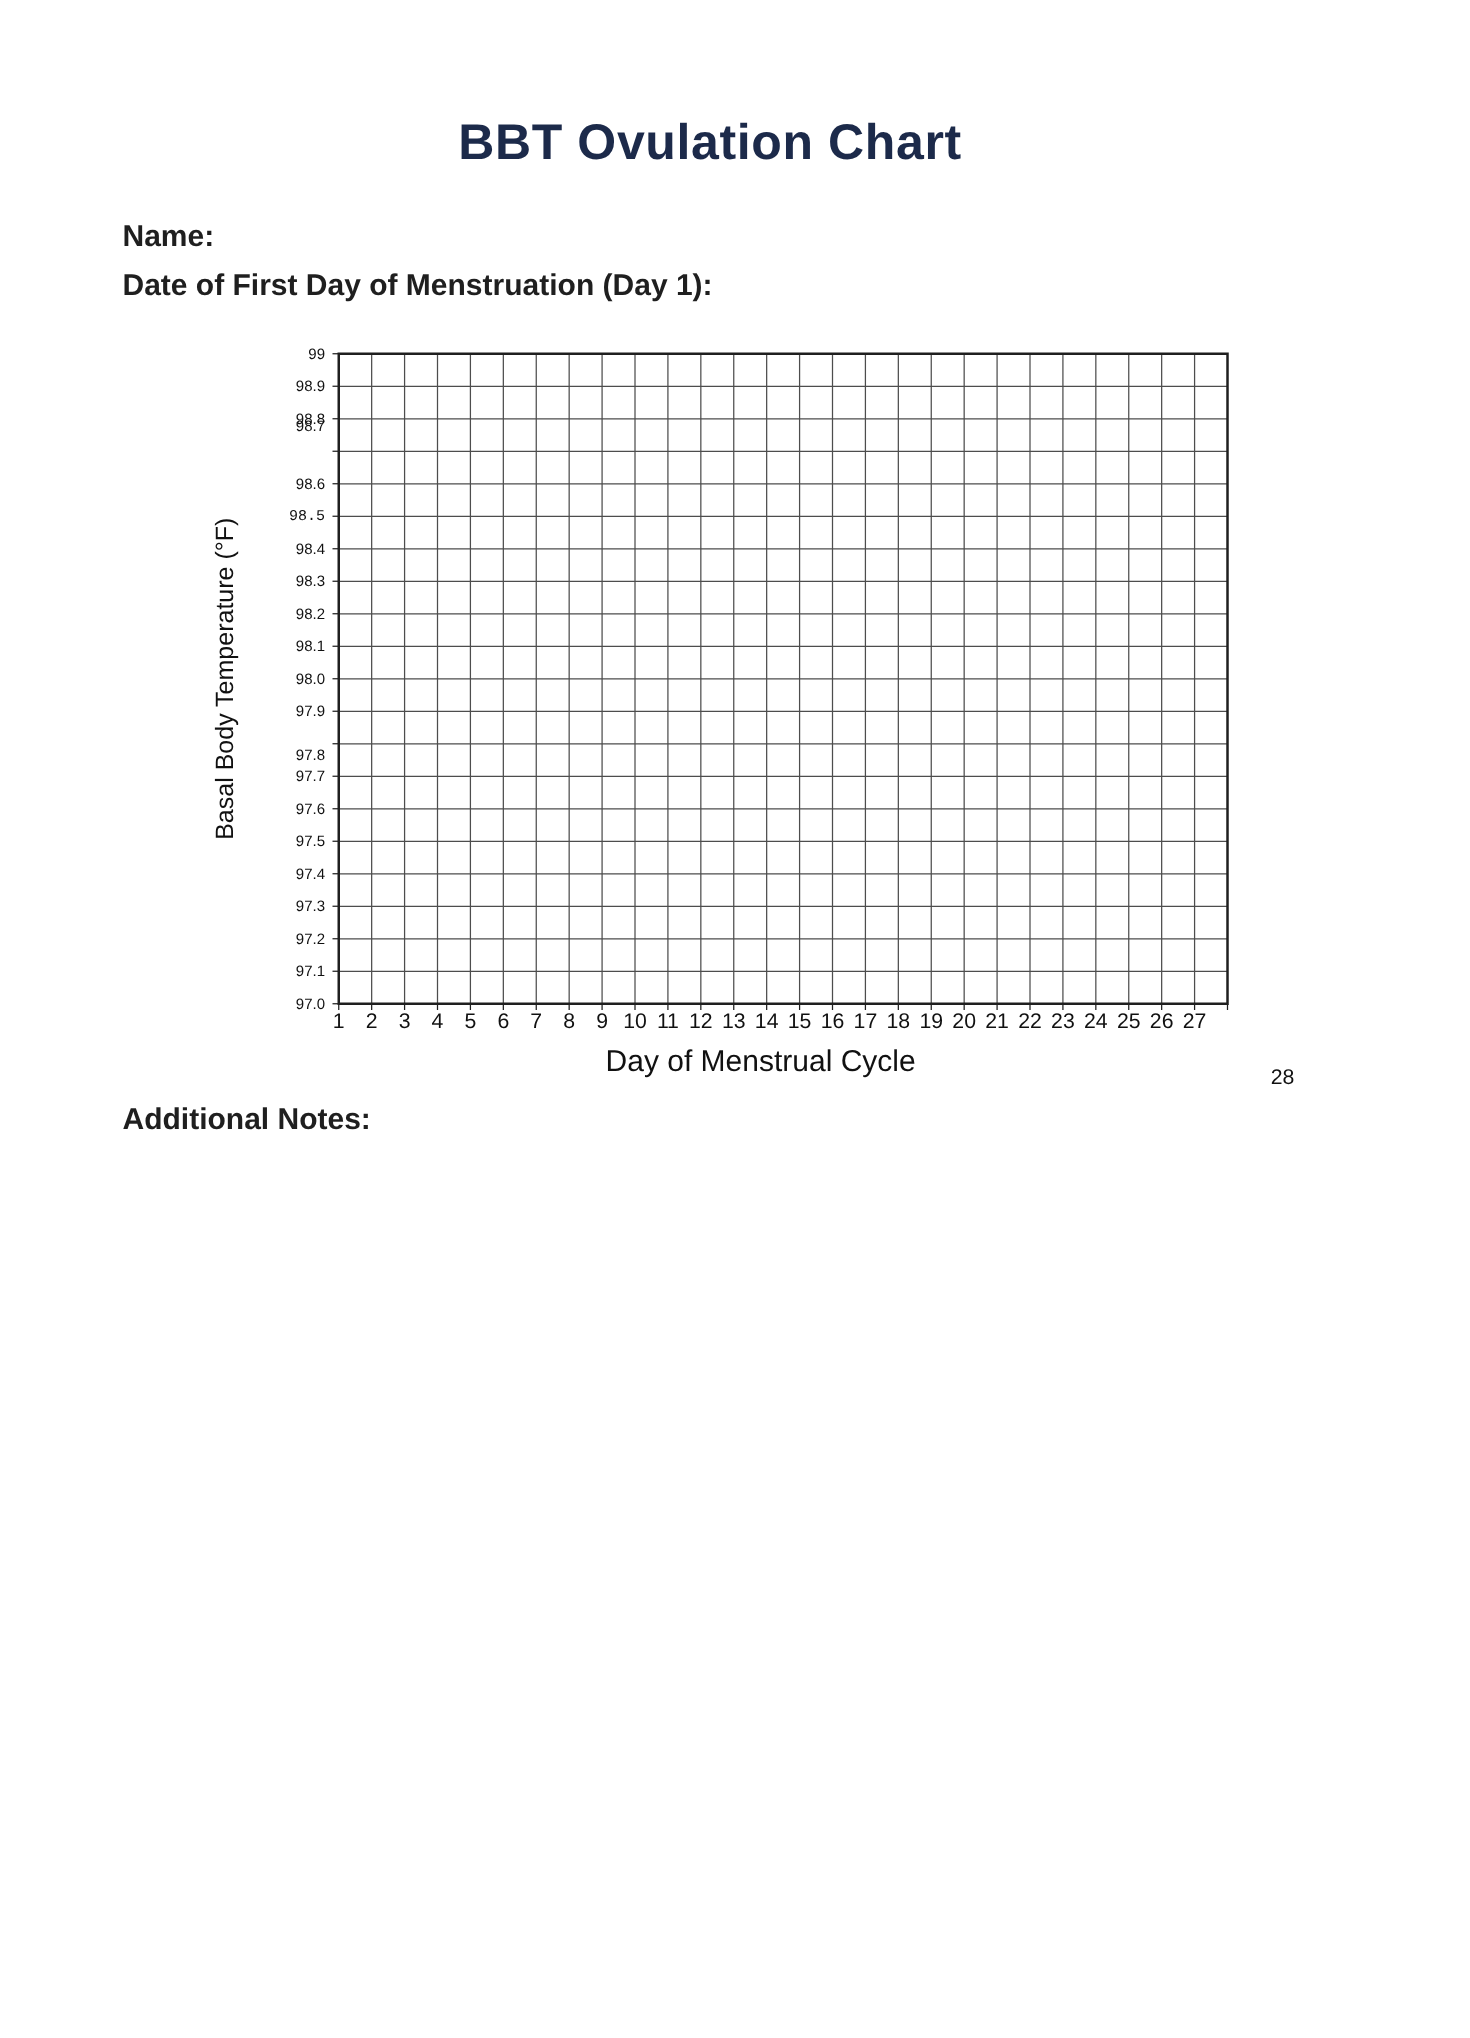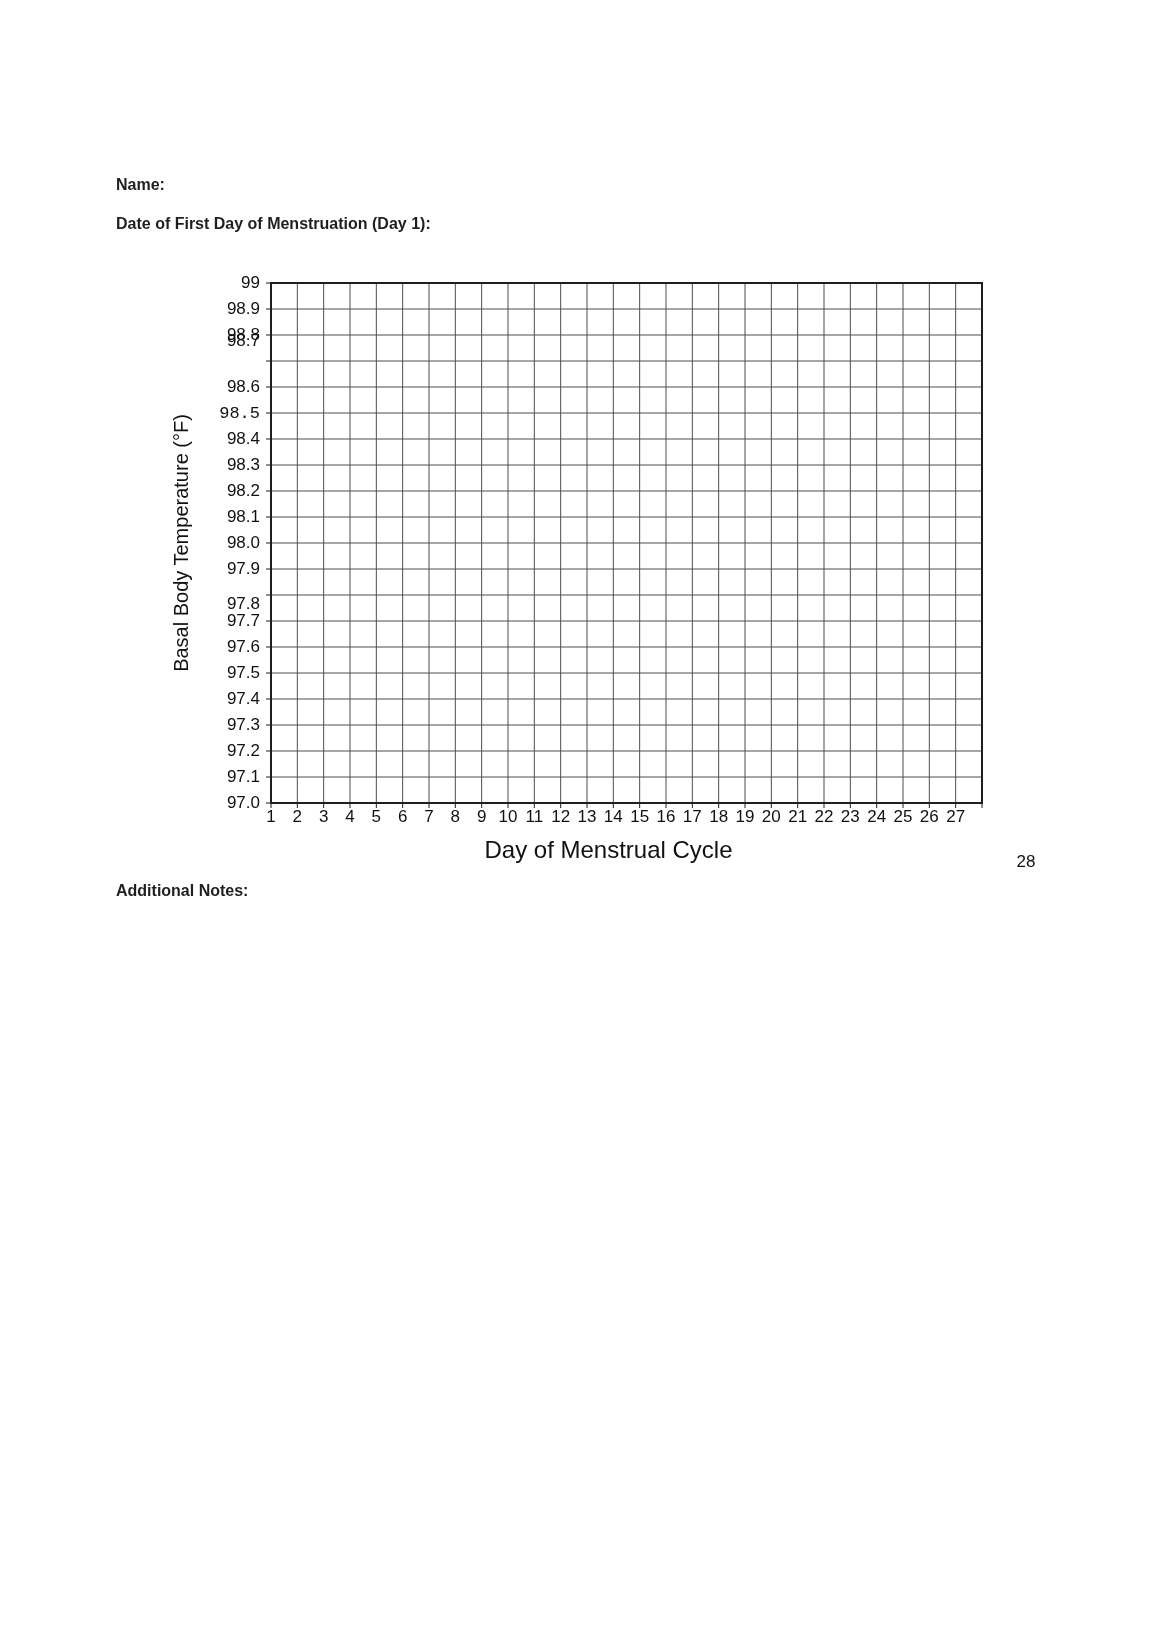--- a/index.html
+++ b/index.html
@@ -17,22 +17,22 @@
     left:0; top:92px; width:1136px;
     margin:0;
     text-align:center;
     font-size:40px;
     font-weight:bold;
     color:var(--title-color,#1c2a4a);
     letter-spacing:0.5px;
   }
   .field-label{
     position:absolute;
-    left:116px;
-    font-size:16px;
+    left:98px;
+    font-size:24px;
     font-weight:bold;
     color:var(--text-color,#1f1f1f);
   }
   .name-label{top:176px;}
   .date-label{top:215px;}
   .notes-label{top:882px;}
   .chart-svg{
     position:absolute;
     left:0; top:0;
     width:1176px; height:900px;
@@ -44,21 +44,21 @@
     font-size:17px;
     color:#111111;
     white-space:nowrap;
   }
   .ytick{
     position:absolute;
     left:150px;
     width:110px;
     text-align:right;
     transform:translateY(-50%);
-    font-size:17px;
+    font-size:12px;
     color:#111111;
     white-space:nowrap;
   }
   .x-axis-title{
     position:absolute;
     left:253px; top:836px;
     width:711px;
     text-align:center;
     font-size:24px;
     color:#111111;
@@ -70,20 +70,21 @@
     font-size:20px;
     color:#111111;
     white-space:nowrap;
   }
 </style>
 </head>
 <body>
 
 <div class="page">
 
+  <h1 class="doc-title">BBT Ovulation Chart</h1>
 
   <div class="field-label name-label">Name:</div>
   <div class="field-label date-label">Date of First Day of Menstruation (Day 1):</div>
 
   <div>
     <svg id="grid-svg" class="chart-svg" viewBox="0 0 1176 900">
         <line x1="297.3333333333333" y1="283" x2="297.3333333333333" y2="803" stroke="#4d4d4d" stroke-width="1"></line>
         <line x1="323.6666666666667" y1="283" x2="323.6666666666667" y2="803" stroke="#4d4d4d" stroke-width="1"></line>
         <line x1="350" y1="283" x2="350" y2="803" stroke="#4d4d4d" stroke-width="1"></line>
         <line x1="376.3333333333333" y1="283" x2="376.3333333333333" y2="803" stroke="#4d4d4d" stroke-width="1"></line>

